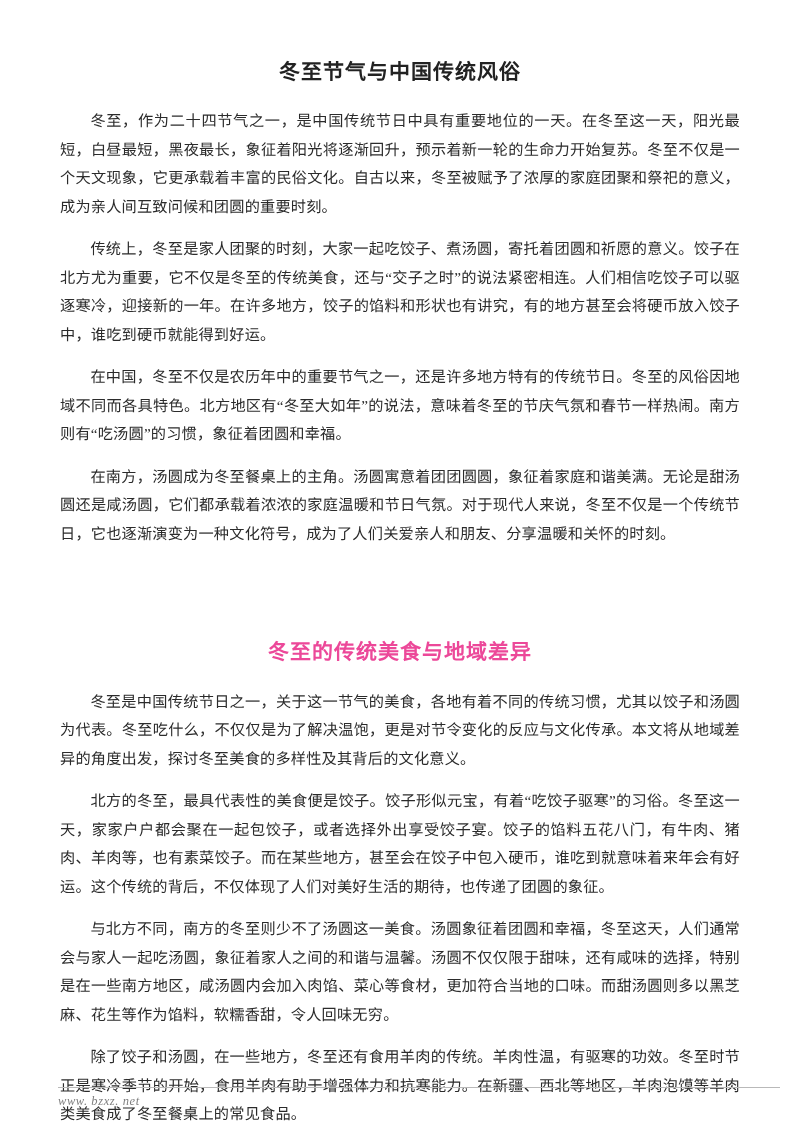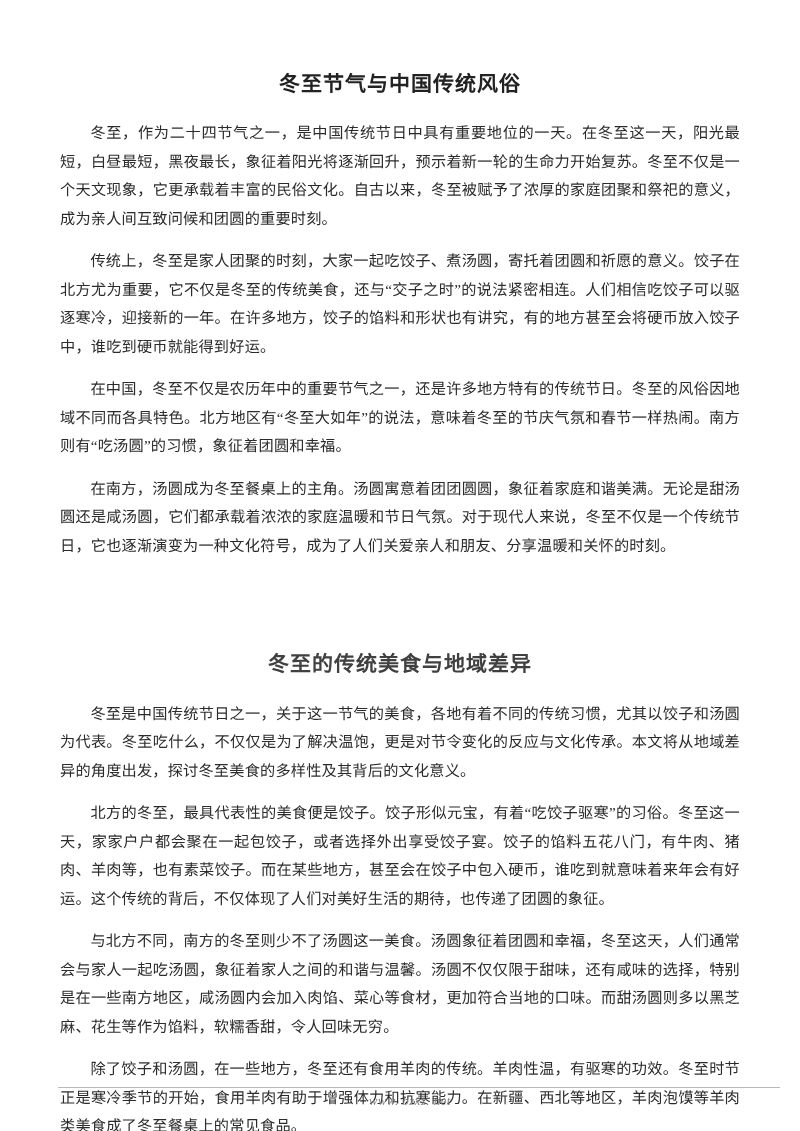--- a/index.html
+++ b/index.html
@@ -56,28 +56,28 @@
     margin: 0;
     padding-top: 58px;
     line-height: 1.3;
   }
 
   .section-title {
     text-align: center;
     font-family: "Liberation Sans", "DejaVu Sans", sans-serif;
     font-weight: bold;
     font-size: 21px;
-    color: #404040;
+    color: #ec4899;
     letter-spacing: 1px;
     margin: 0;
     line-height: 1.3;
   }
 
   .section-one {
-    padding-top: 12px;
+    padding-top: 0;
   }
 
   .section-two {
     margin-top: 90px;
   }
 
   p.body-para {
     margin: 0 0 14px 0;
     font-size: 15.2px;
     line-height: 28.5px;
@@ -103,21 +103,21 @@
   }
 
   .footer-rule {
     border: none;
     border-top: 1px solid #b9b9b9;
     margin: 0 0 6px 0;
     width: 100%;
   }
 
   .footer-url {
-    text-align: center;
+    text-align: left;
     font-family: "Liberation Serif", "DejaVu Serif", serif;
     font-style: italic;
     font-size: 12.5px;
     color: #808080;
     letter-spacing: 0.6px;
     padding-right: 18px;
   }
 </style>
 </head>
 <body>

